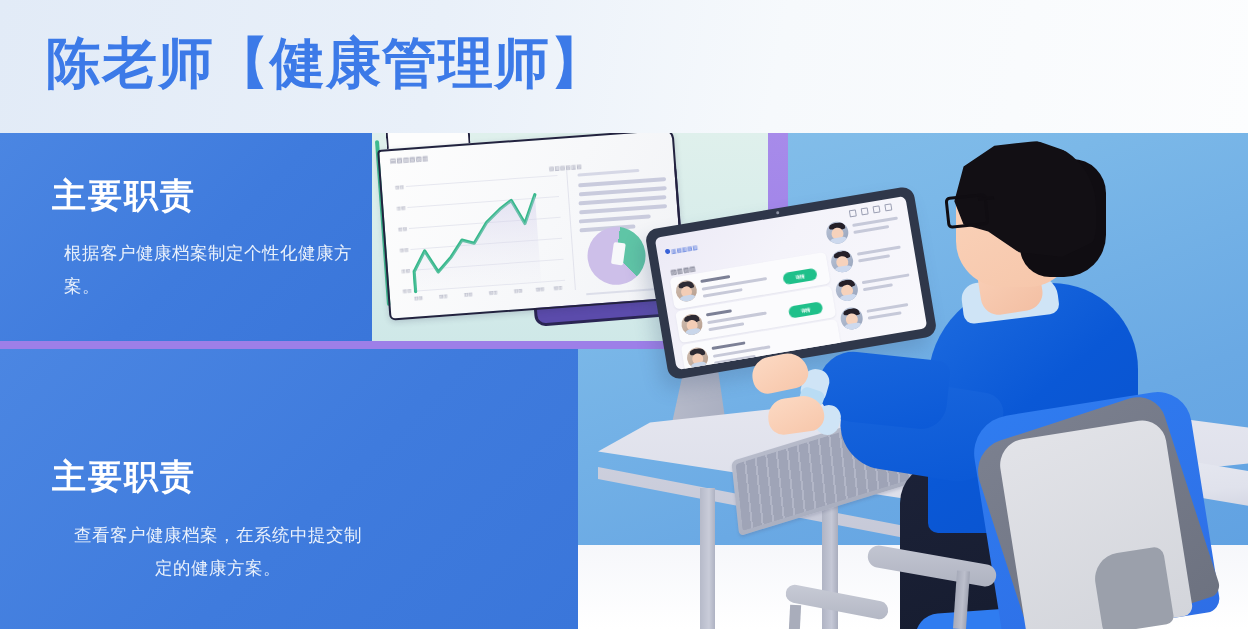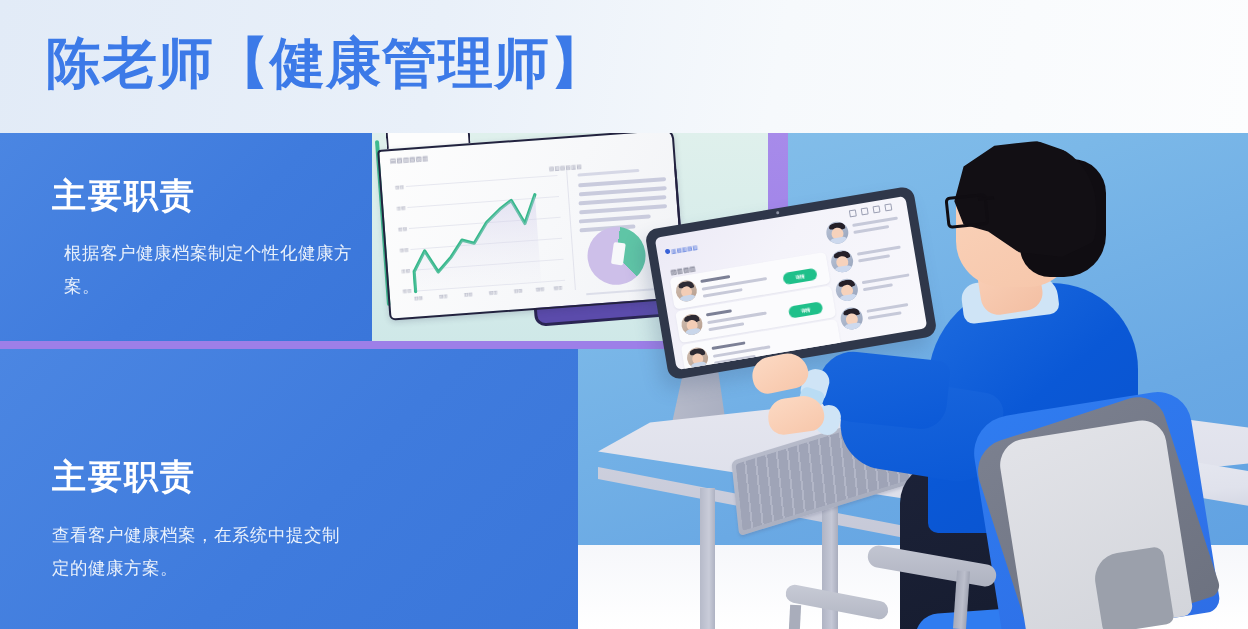--- a/index.html
+++ b/index.html
@@ -60,21 +60,21 @@
     position:absolute;color:#ffffff;font-weight:bold;font-size:34px;
     letter-spacing:2px;white-space:nowrap;
   }
   .card-body{
     position:absolute;color:#eaf1fb;font-size:17.5px;line-height:33px;
     width:300px;letter-spacing:.5px;
   }
   #duty-head{left:52px;top:40px;}
   #duty-body{left:64px;top:104px;}
   #perm-head{left:52px;top:105px;}
-  #perm-body{left:52px;top:170px;}
+  #perm-body{left:68px;top:170px;text-align:center;}
 
   
   #report-wrap{
     position:absolute;left:383px;top:2px;width:320px;height:200px;
   }
   #report-shadow{
     position:absolute;left:146px;top:31px;width:147px;height:149px;
     background:#5b4bab;border:3px solid #2a2553;border-radius:11px;
     transform:rotate(-4.5deg);
   }

